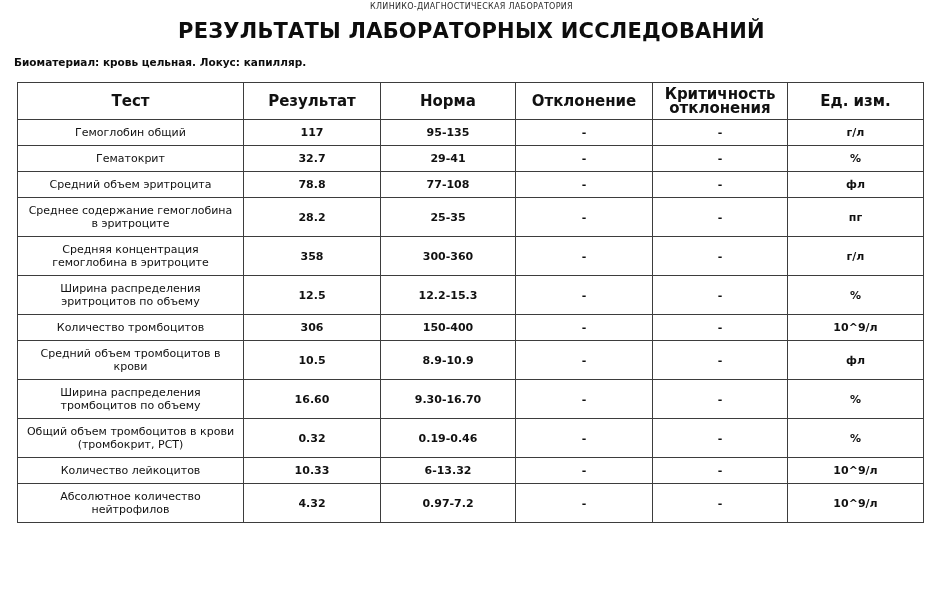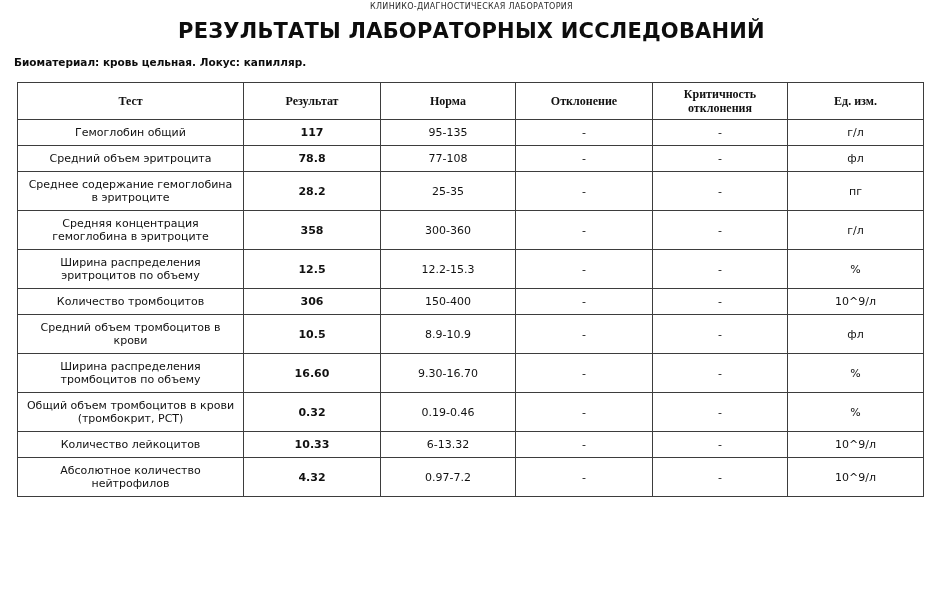--- a/index.html
+++ b/index.html
@@ -50,30 +50,29 @@
   table.results td {
     border: 1px solid #3d3d3d;
     font-size: 11px;
     line-height: 13px;
     padding: 6px 6px;
     text-align: center;
     vertical-align: middle;
     overflow: hidden;
   }
   table.results th {
-    font-size: 12px;
+    font-size: 15px;
     line-height: 14px;
     font-weight: bold;
     padding: 4px 6px;
     height: 37px;
-    font-family: Liberation Serif, serif;
   }
   th.col-test, td.cell-test { text-align: left; }
   td.cell-result { font-weight: bold; }
-  td.cell-norm, td.cell-dev, td.cell-crit, td.cell-unit { font-weight: normal; }
+  td.cell-norm, td.cell-dev, td.cell-crit, td.cell-unit { font-weight: bold; }
 </style>
 </head>
 <body>
 
 <div class="page">
 
   <div class="lab-header">КЛИНИКО-ДИАГНОСТИЧЕСКАЯ ЛАБОРАТОРИЯ</div>
   <h1 class="title">РЕЗУЛЬТАТЫ ЛАБОРАТОРНЫХ ИССЛЕДОВАНИЙ</h1>
   <div class="biomaterial">Биоматериал: кровь цельная. Локус: капилляр.</div>
 
@@ -99,20 +98,28 @@
     <tbody>
       <tr>
         <td class="cell-test">Гемоглобин общий</td>
         <td class="cell-result">117</td>
         <td class="cell-norm">95-135</td>
         <td class="cell-dev">-</td>
         <td class="cell-crit">-</td>
         <td class="cell-unit">г/л</td>
       </tr>
       <tr>
+        <td class="cell-test">Гематокрит</td>
+        <td class="cell-result">32.7</td>
+        <td class="cell-norm">29-41</td>
+        <td class="cell-dev">-</td>
+        <td class="cell-crit">-</td>
+        <td class="cell-unit">%</td>
+      </tr>
+      <tr>
         <td class="cell-test">Средний объем эритроцита</td>
         <td class="cell-result">78.8</td>
         <td class="cell-norm">77-108</td>
         <td class="cell-dev">-</td>
         <td class="cell-crit">-</td>
         <td class="cell-unit">фл</td>
       </tr>
       <tr>
         <td class="cell-test">Среднее содержание гемоглобина в эритроците</td>
         <td class="cell-result">28.2</td>

